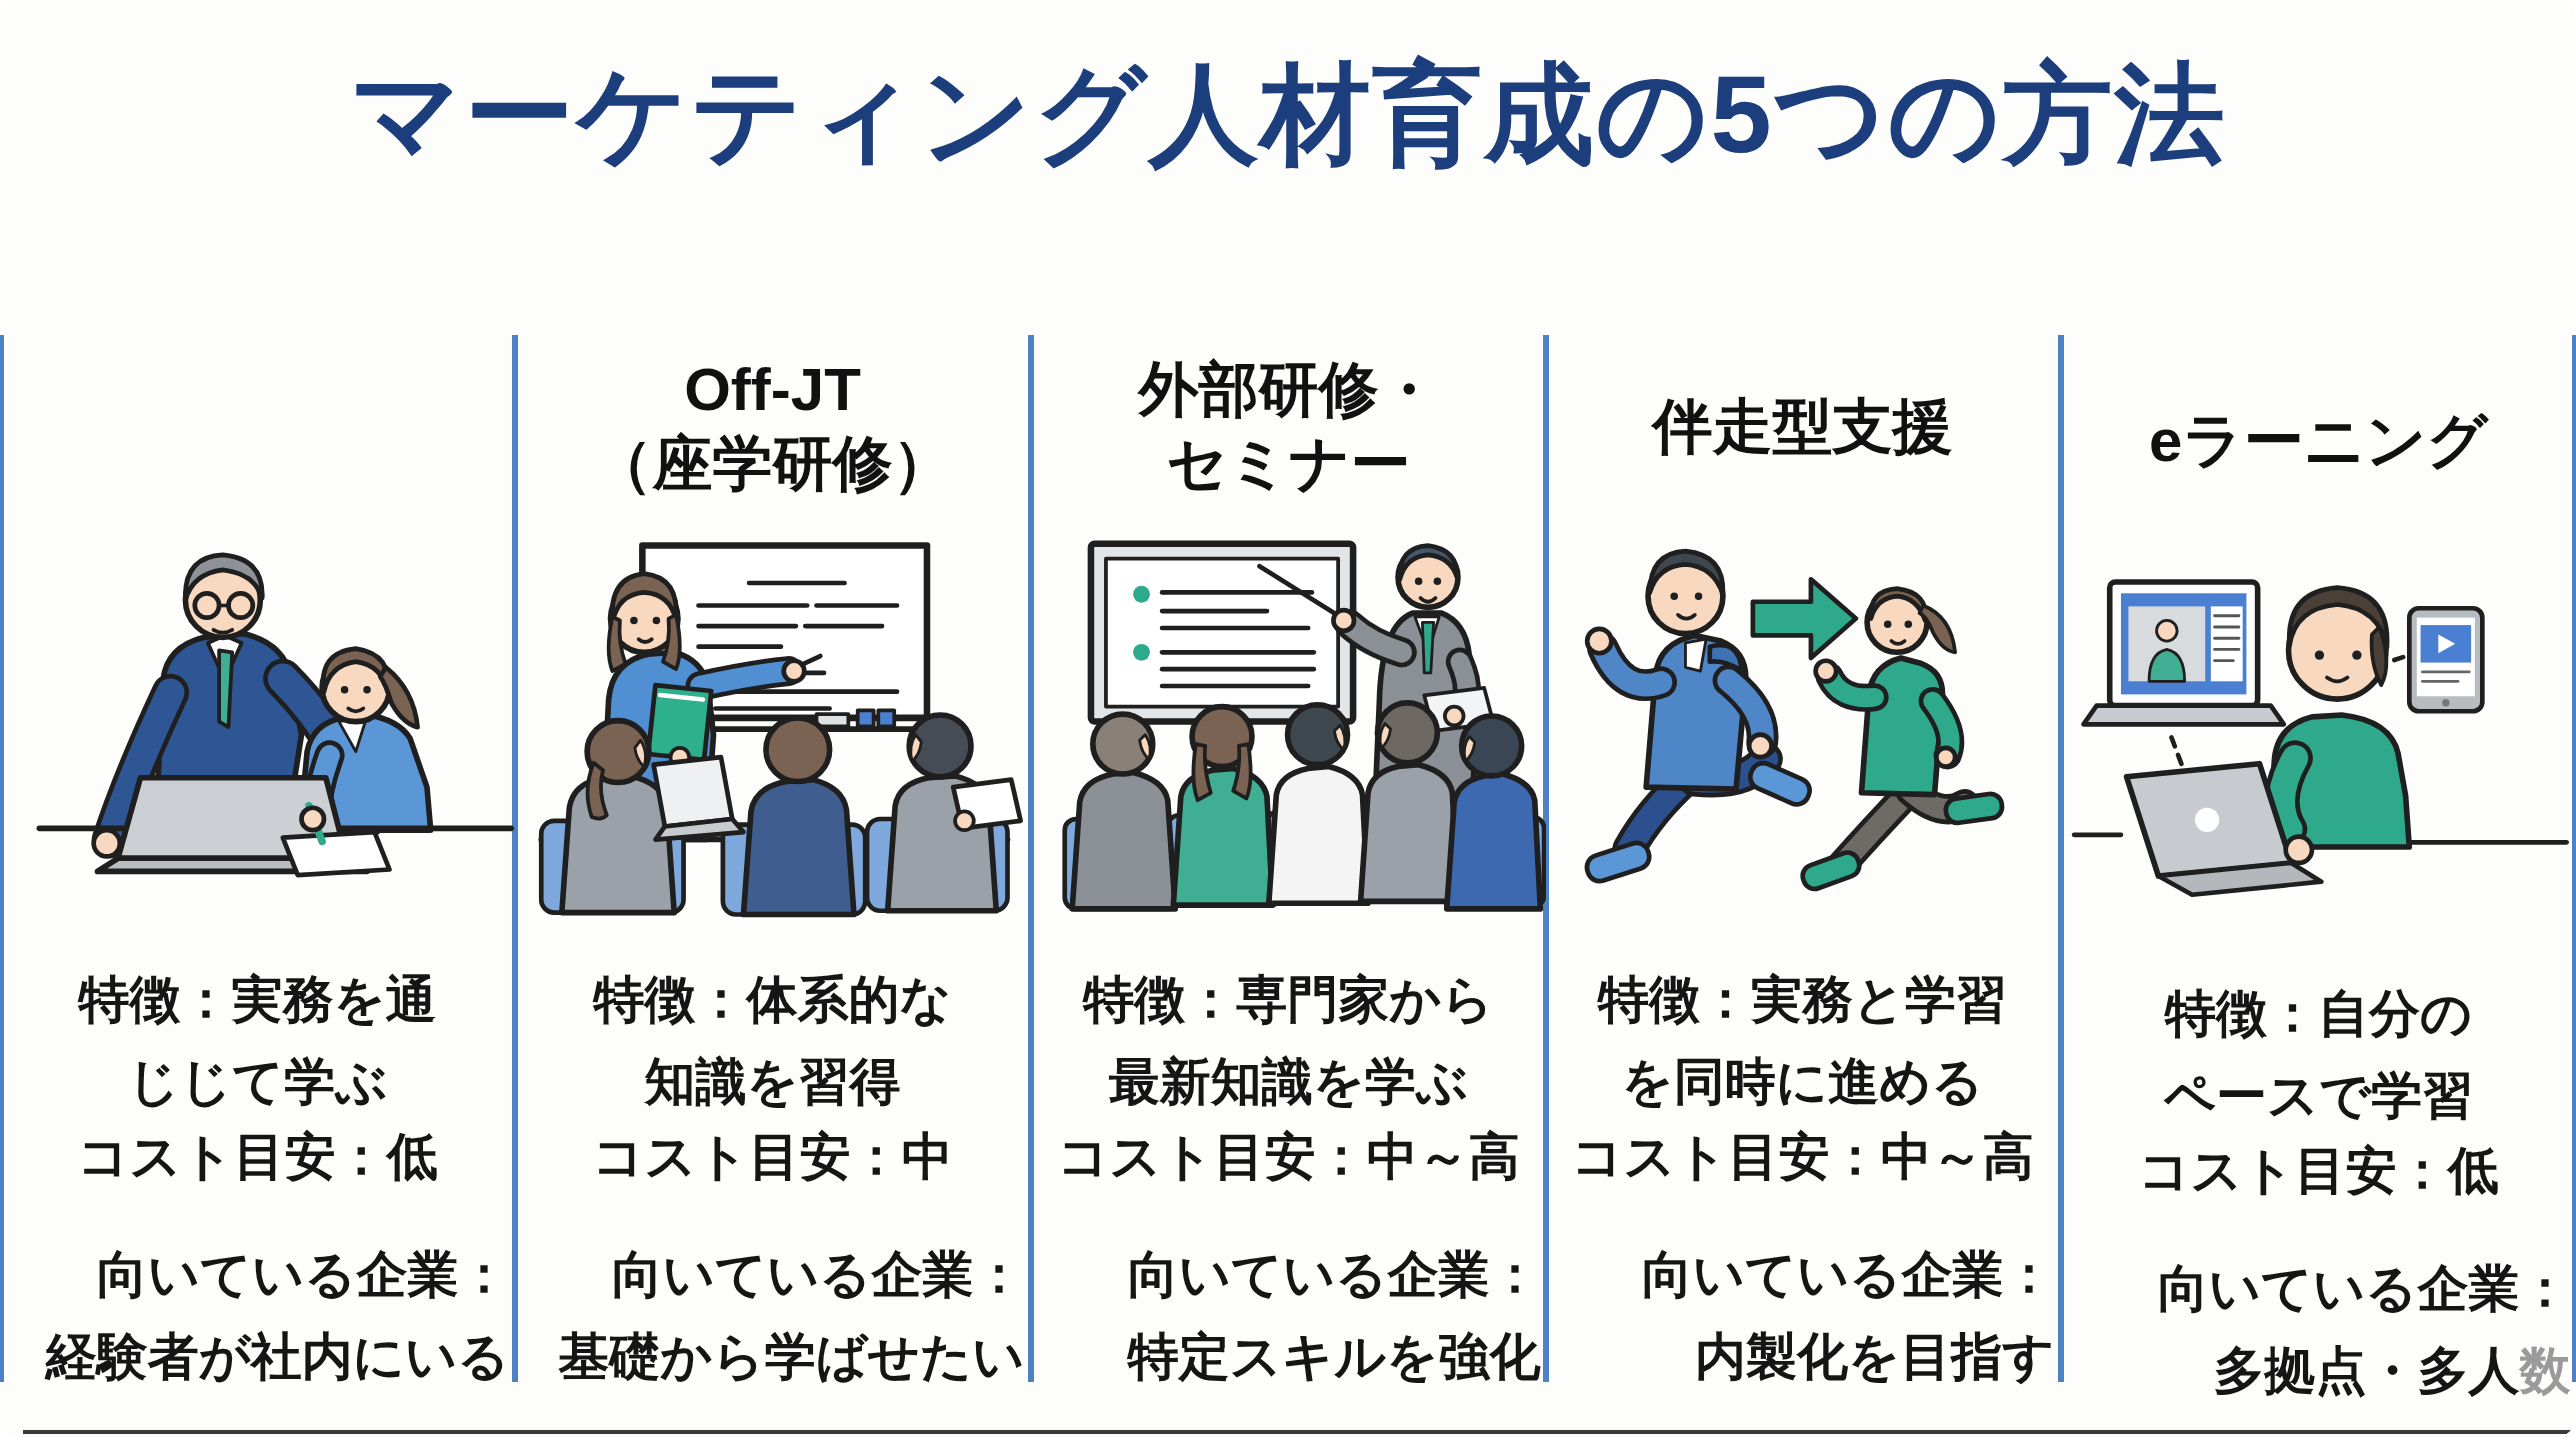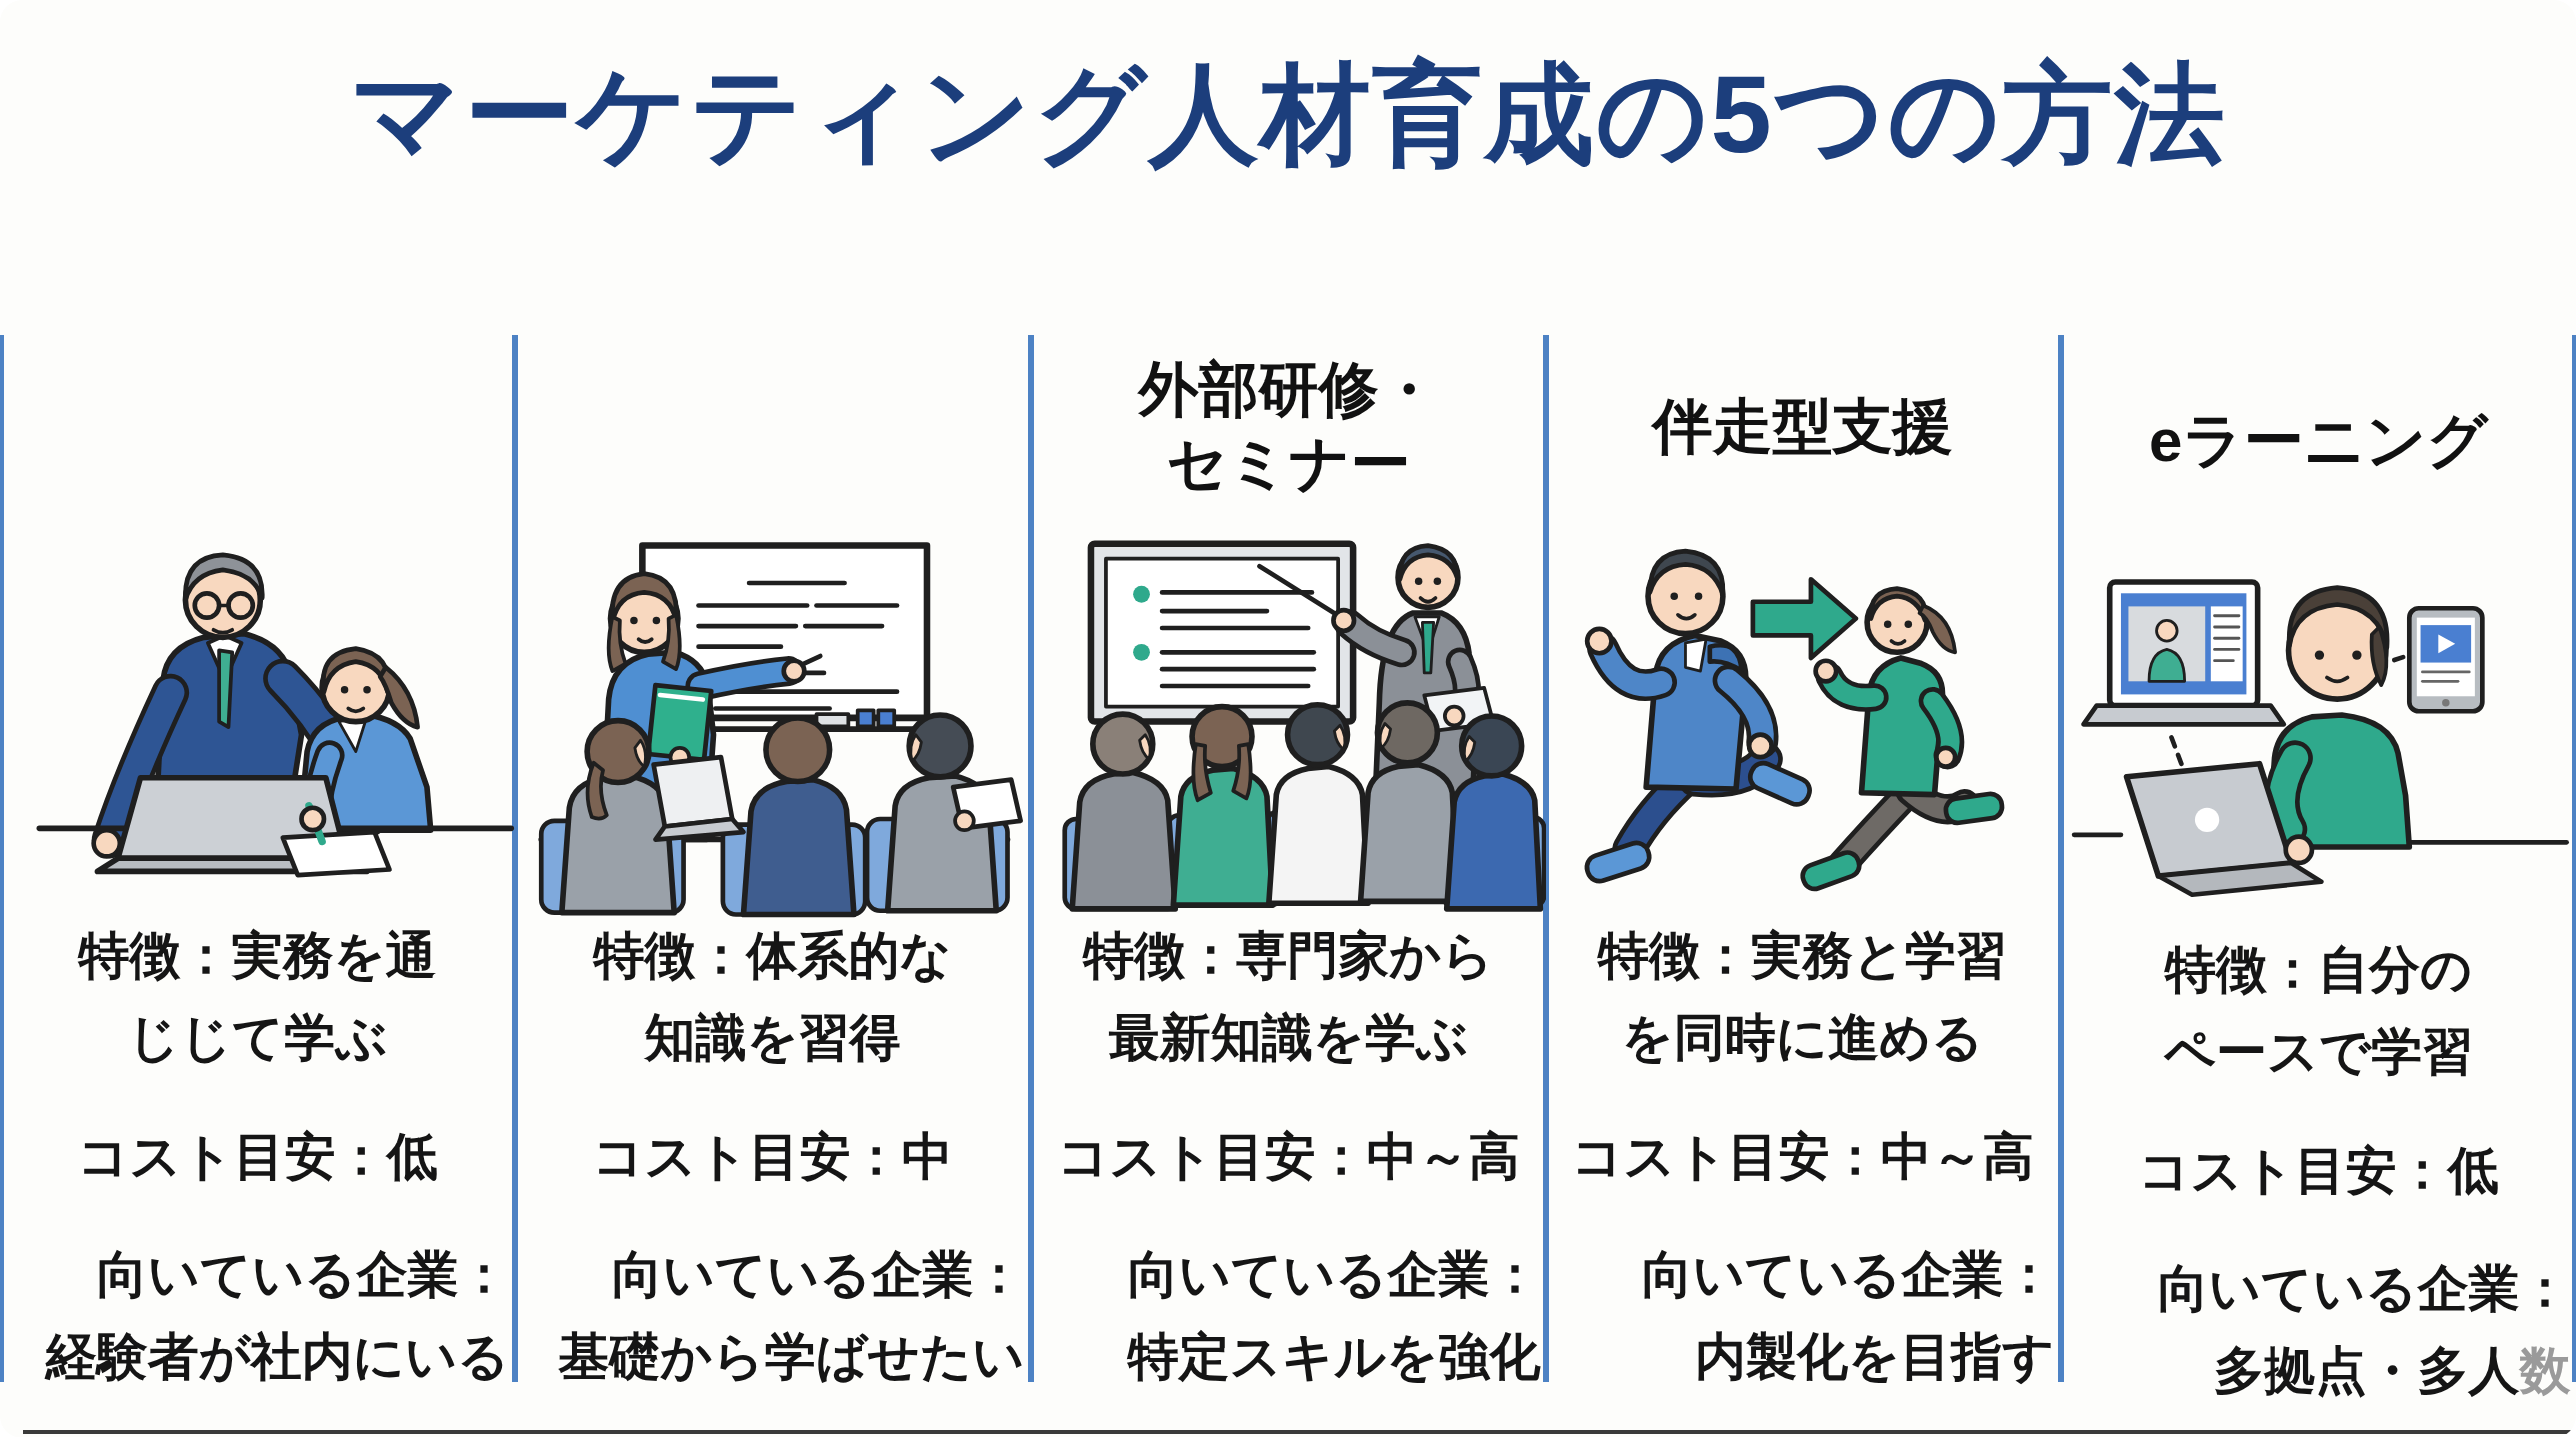--- a/index.html
+++ b/index.html
@@ -19,21 +19,21 @@
     display:flex;align-items:center;justify-content:center;text-align:center;
     font-size:60px;line-height:1.22;font-weight:800;color:#111;white-space:pre-line;
   }
   .col-illust{position:absolute;top:510px;left:0;width:515px;height:426px;}
   .col-illust svg{display:block;width:515px;height:426px;}
   svg *{stroke-linecap:round;stroke-linejoin:round;}
   .txt{
     position:absolute;left:0;width:100%;text-align:center;font-weight:800;
     font-size:51px;line-height:82px;white-space:pre-line;padding:0 5.6px;box-sizing:border-box;
   }
-  .feature{top:915px;}
+  .feature{top:959px;}
   .cost{top:1116px;}
   .suited{top:1234px;text-align:right;}
   .suffix-gray{color:#9a9a9a;}
   .bottom-line{position:absolute;left:22.5px;right:0;top:1430px;height:3.7px;background:#3a3a3a;}
 </style>
 </head>
 <body>
 
 <div class="canvas">
 
@@ -93,20 +93,22 @@
       </svg>
     </div>
     <div class="txt feature">特徴：実務を通
 じじて学ぶ</div>
     <div class="txt cost">コスト目安：低</div>
     <div class="txt suited">向いている企業：
 経験者が社内にいる</div>
   </div>
 
   <div class="col" style="left:515px;">
+    <div class="col-header">Off-JT
+（座学研修）</div>
     <div class="col-illust">
       <svg viewBox="0 0 550 455">
         <g>
           <rect x="136" y="38" width="304" height="184" fill="#ffffff" stroke="#1f1f1f" stroke-width="7"></rect>
           <line x1="250" y1="78" x2="352" y2="78" stroke="#1f1f1f" stroke-width="5"></line>
           <line x1="196" y1="102" x2="312" y2="102" stroke="#1f1f1f" stroke-width="5"></line>
           <line x1="322" y1="102" x2="408" y2="102" stroke="#1f1f1f" stroke-width="5"></line>
           <line x1="196" y1="124" x2="300" y2="124" stroke="#1f1f1f" stroke-width="5"></line>
           <line x1="310" y1="124" x2="392" y2="124" stroke="#1f1f1f" stroke-width="5"></line>
           <line x1="196" y1="146" x2="284" y2="146" stroke="#1f1f1f" stroke-width="5"></line>

